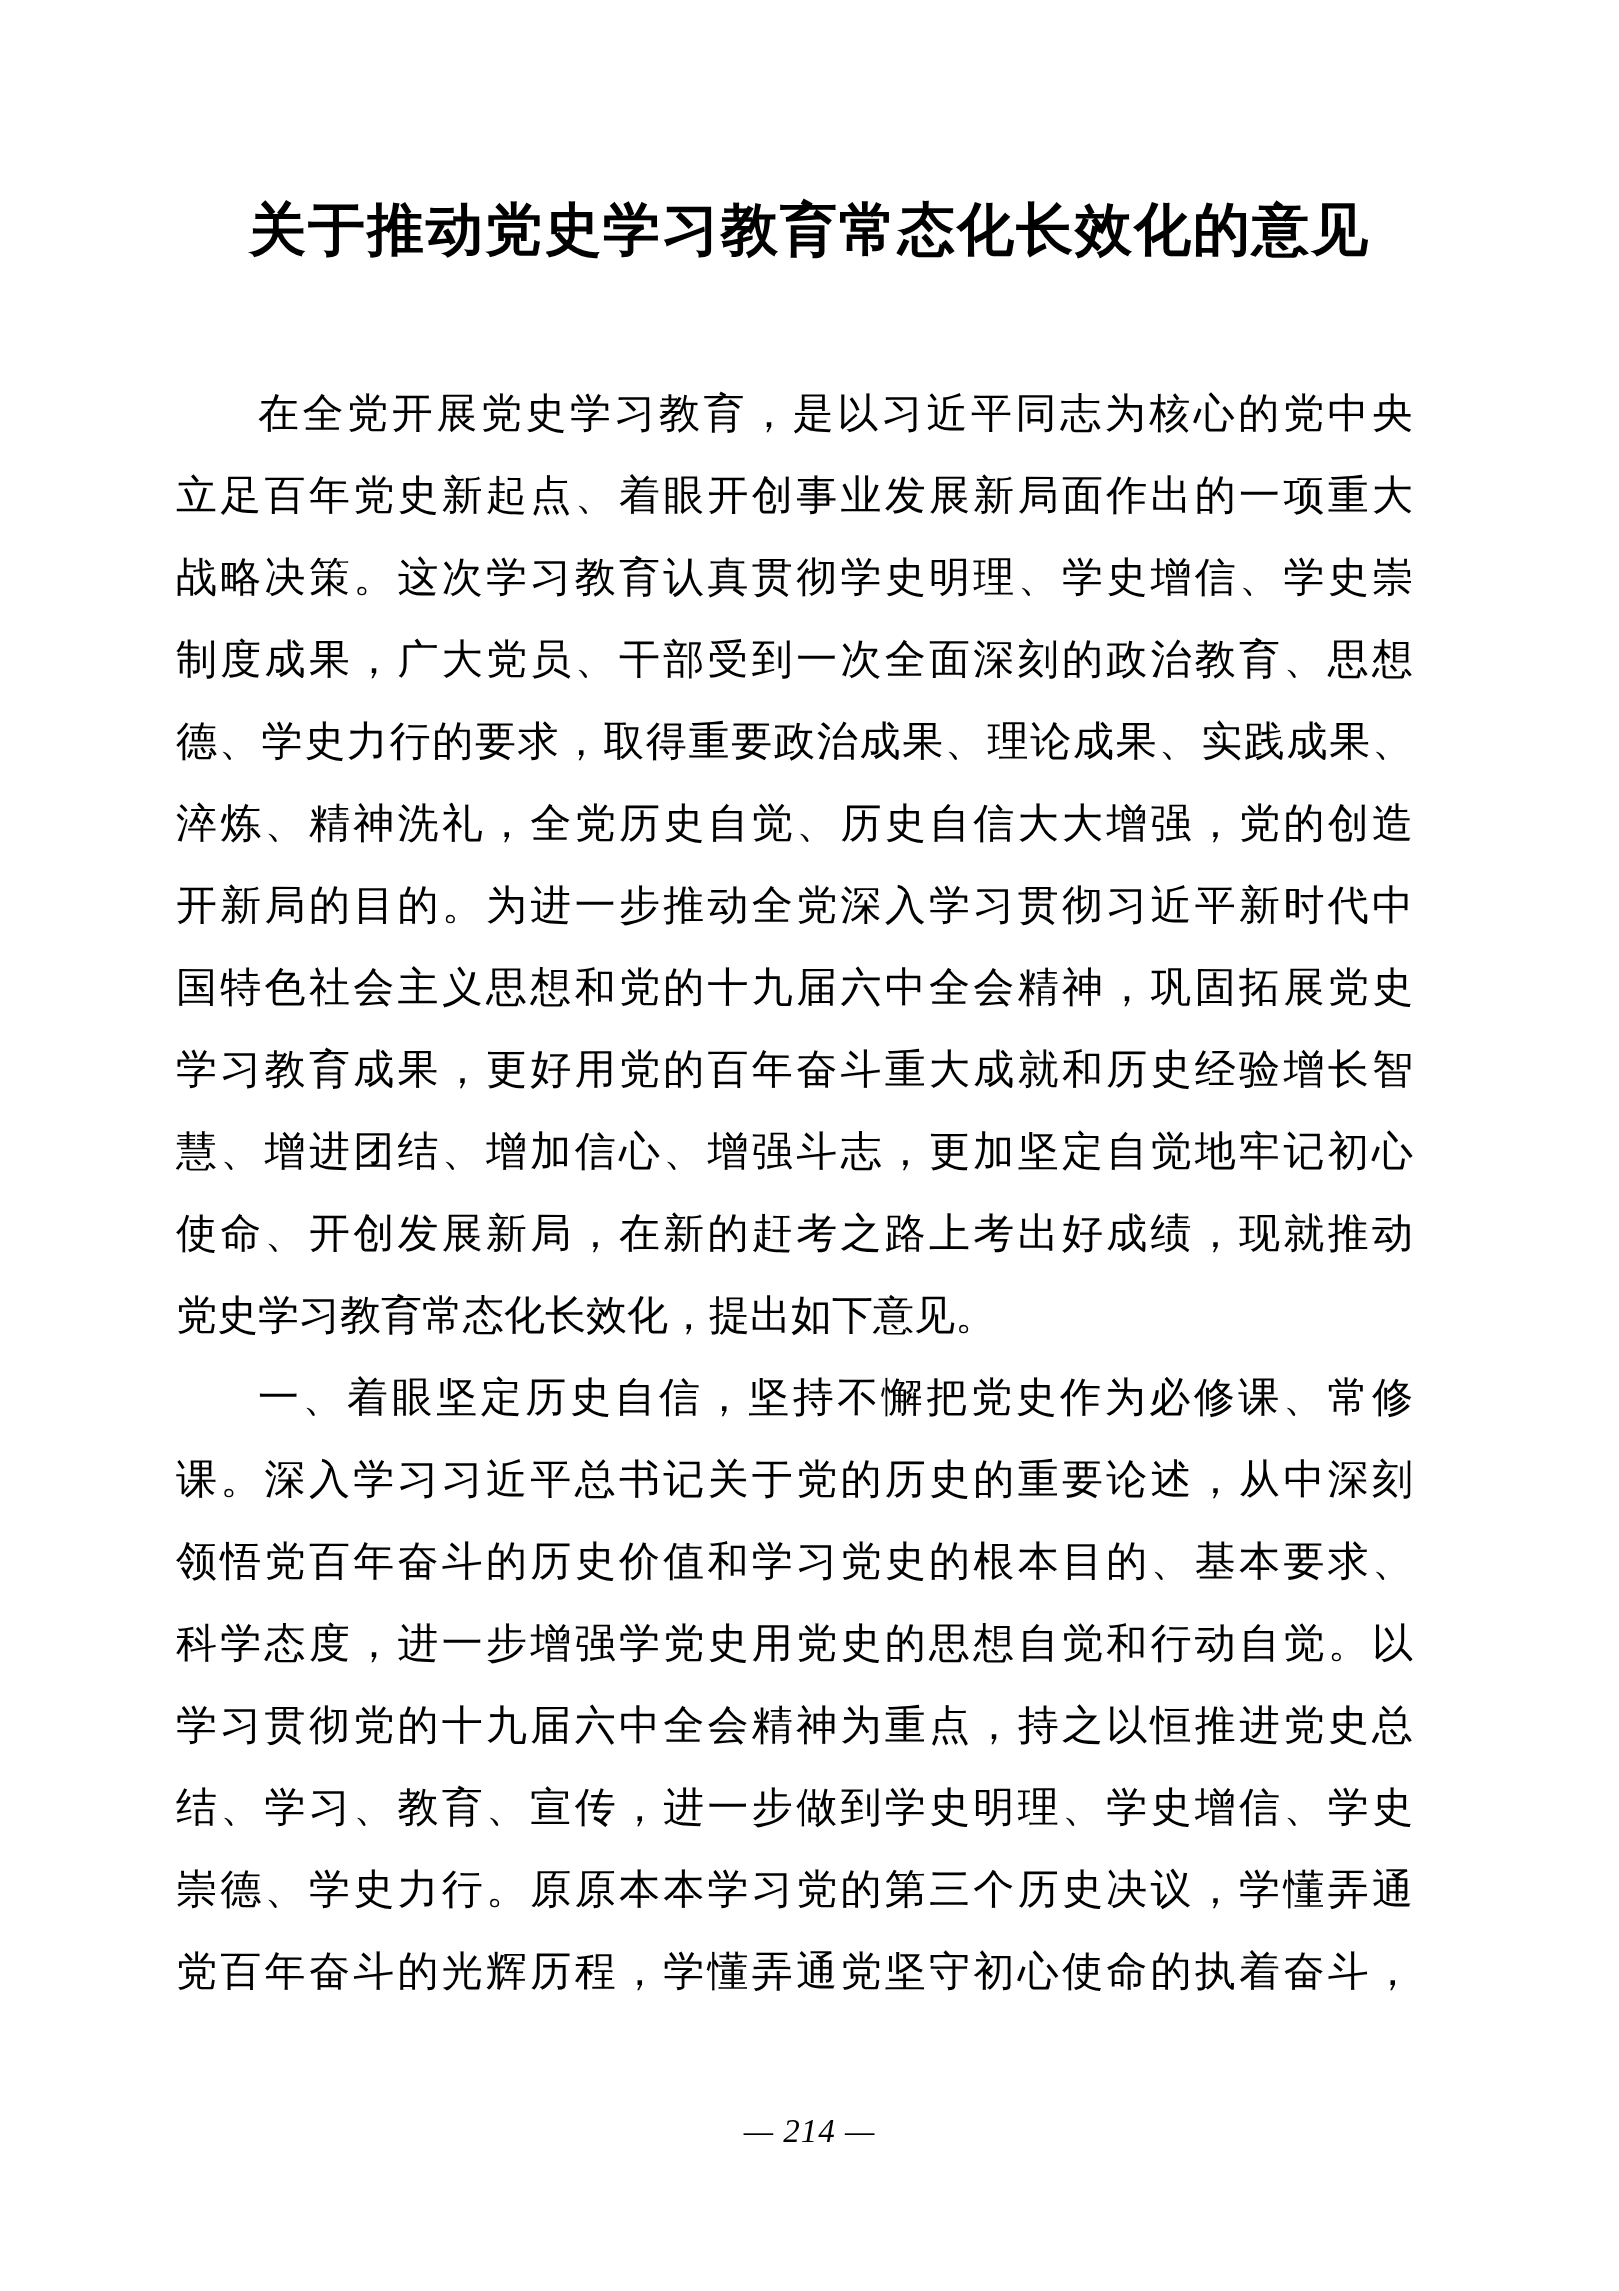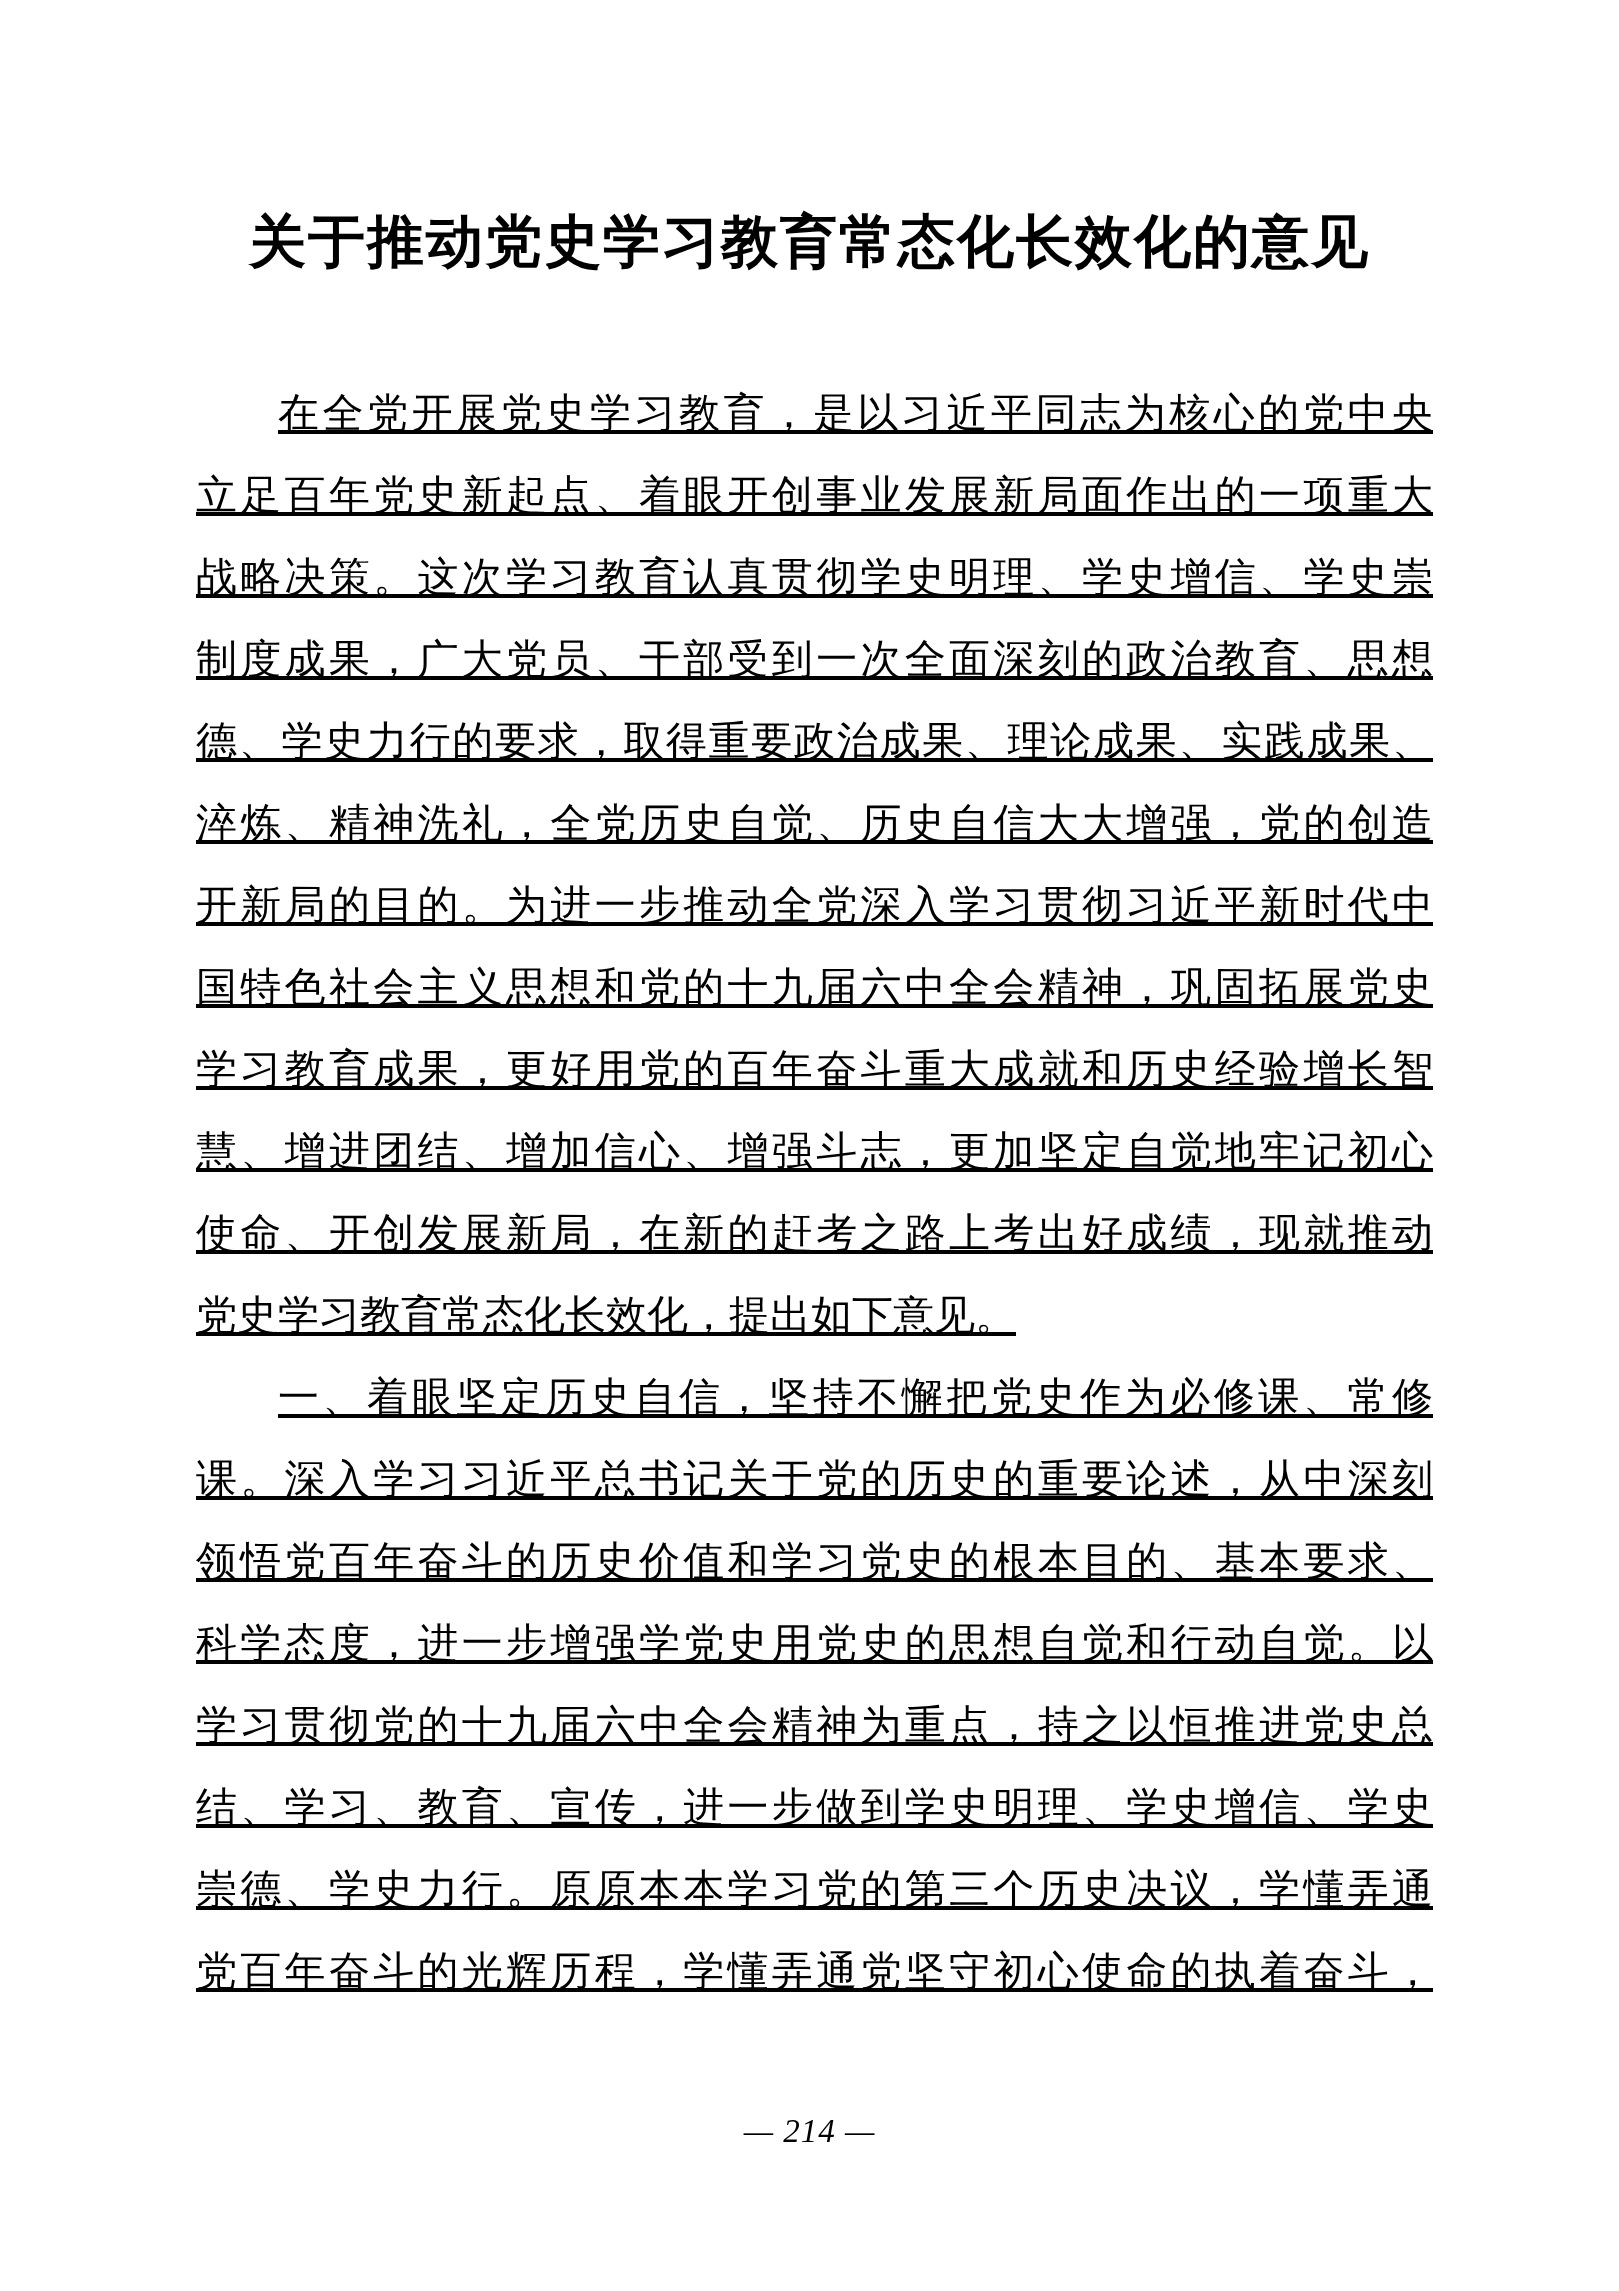--- a/index.html
+++ b/index.html
@@ -14,35 +14,34 @@
     background: #ffffff;
     overflow: hidden;
     font-family: "Liberation Serif", "DejaVu Serif", serif;
     color: #000000;
   }
   .doc-title {
     position: absolute;
     top: 192px;
     left: 0;
     right: 0;
-    margin: 12px;
+    margin: 0;
     text-align: center;
     font-size: 57px;
     line-height: 76px;
     font-weight: bold;
     letter-spacing: 2px;
     font-family: "Liberation Serif", "DejaVu Serif", serif;
     color: #000000;
   }
   .doc-body {
     position: absolute;
-    left: 196px;
+    left: 176px;
     top: 372px;
     width: 1237px;
-    text-decoration: underline;
   }
   .line {
     height: 82px;
     line-height: 82px;
     font-size: 41px;
     letter-spacing: 0;
     text-align: justify;
     text-align-last: justify;
     text-justify: inter-character;
     white-space: normal;

